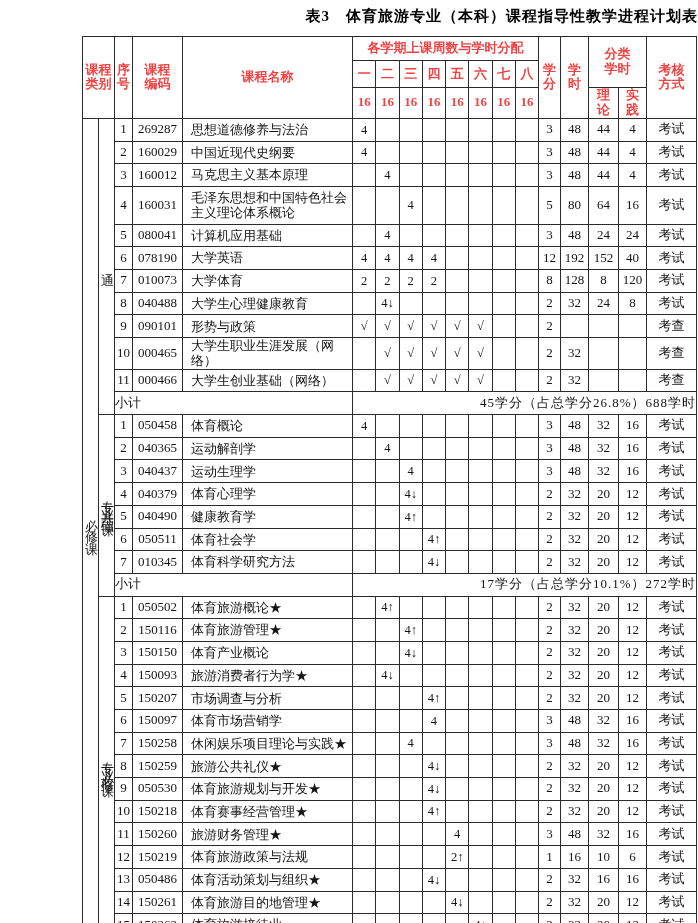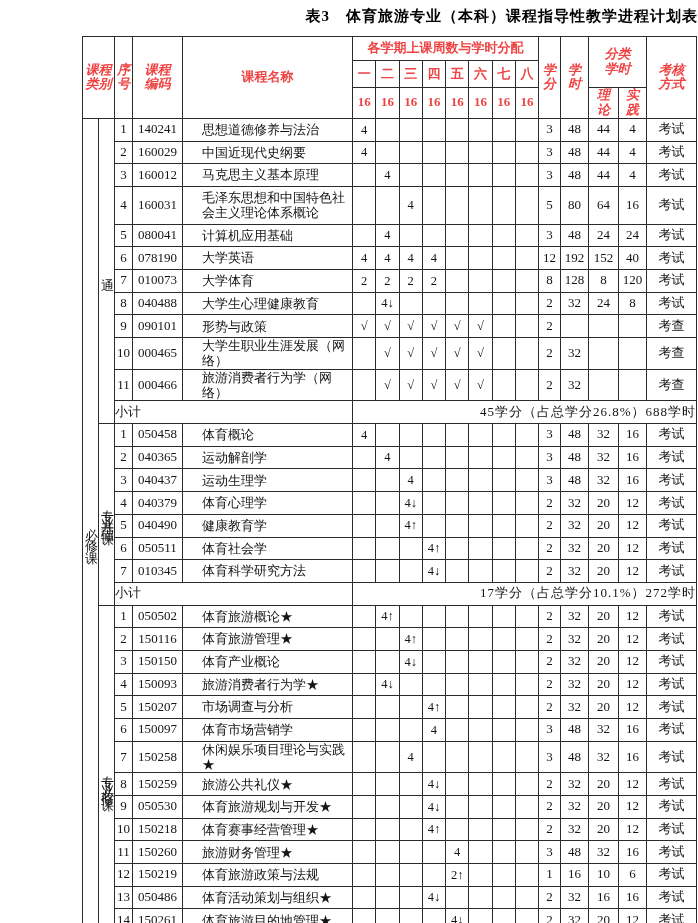--- a/index.html
+++ b/index.html
@@ -21,23 +21,23 @@
     text-align:center;vertical-align:middle;
     font-size:13px;font-weight:normal;line-height:1.15;
     overflow:hidden;white-space:nowrap;color:#141414;
   }
   thead th{font-weight:bold;color:#ef4444;}
   tr.hr1{height:24px;}
   tr.hr2{height:27px;}
   tr.hr3{height:29px;}
   tbody tr{height:22.7px;}
   tbody tr.tall{height:37.7px;}
-  .pre{white-space:pre-line;font-style:italic;}
+  .pre{white-space:pre-line;}
   td.name{
-    text-align:left;padding-left:19px;white-space:normal;line-height:1.18;
+    text-align:left;padding-left:8px;white-space:normal;line-height:1.18;
   }
   th.vtext{
     writing-mode:vertical-rl;text-orientation:upright;
     font-weight:normal;white-space:normal;
   }
   th.cat-outer{letter-spacing:12px;}
   th.cat-inner{letter-spacing:6px;}
   td.subtotal-label{text-align:left;}
   td.subtotal-value{text-align:right;letter-spacing:1px;}
   td.semcell{font-size:12.5px;}
@@ -111,21 +111,21 @@
 论</th>
         <th class="pre">实
 践</th>
       </tr>
     </thead>
     <tbody id="tbody">
         <tr>
           <th rowspan="35" class="vtext cat-outer">必修课</th>
           <th rowspan="12" class="vtext cat-inner">通</th>
           <td>1</td>
-          <td>140241</td>
+          <td>269287</td>
           <td class="name">思想道德修养与法治</td>
           <td class="semcell">4</td>
           <td class="semcell"></td>
           <td class="semcell"></td>
           <td class="semcell"></td>
           <td class="semcell"></td>
           <td class="semcell"></td>
           <td class="semcell"></td>
           <td class="semcell"></td>
           <td>3</td>
@@ -292,21 +292,21 @@
           <td class="semcell"></td>
           <td>2</td>
           <td>32</td>
           <td></td>
           <td></td>
           <td>考查</td>
         </tr>
         <tr>
           <td>11</td>
           <td>000466</td>
-          <td class="name">旅游消费者行为学（网络）</td>
+          <td class="name">大学生创业基础（网络）</td>
           <td class="semcell"></td>
           <td class="semcell">√</td>
           <td class="semcell">√</td>
           <td class="semcell">√</td>
           <td class="semcell">√</td>
           <td class="semcell">√</td>
           <td class="semcell"></td>
           <td class="semcell"></td>
           <td>2</td>
           <td>32</td>

